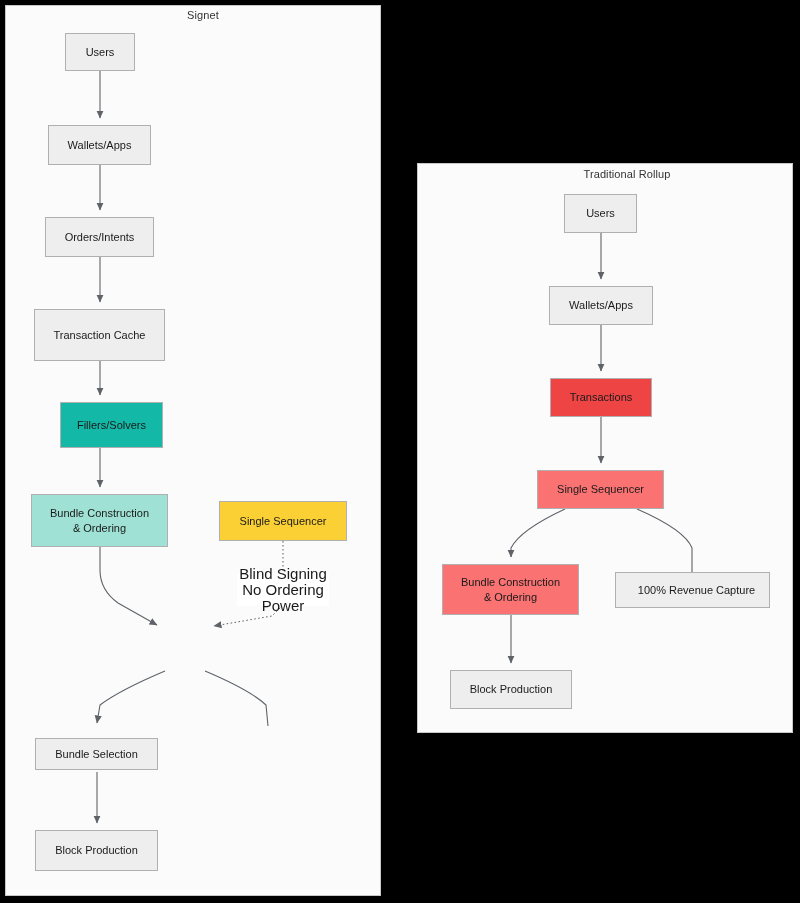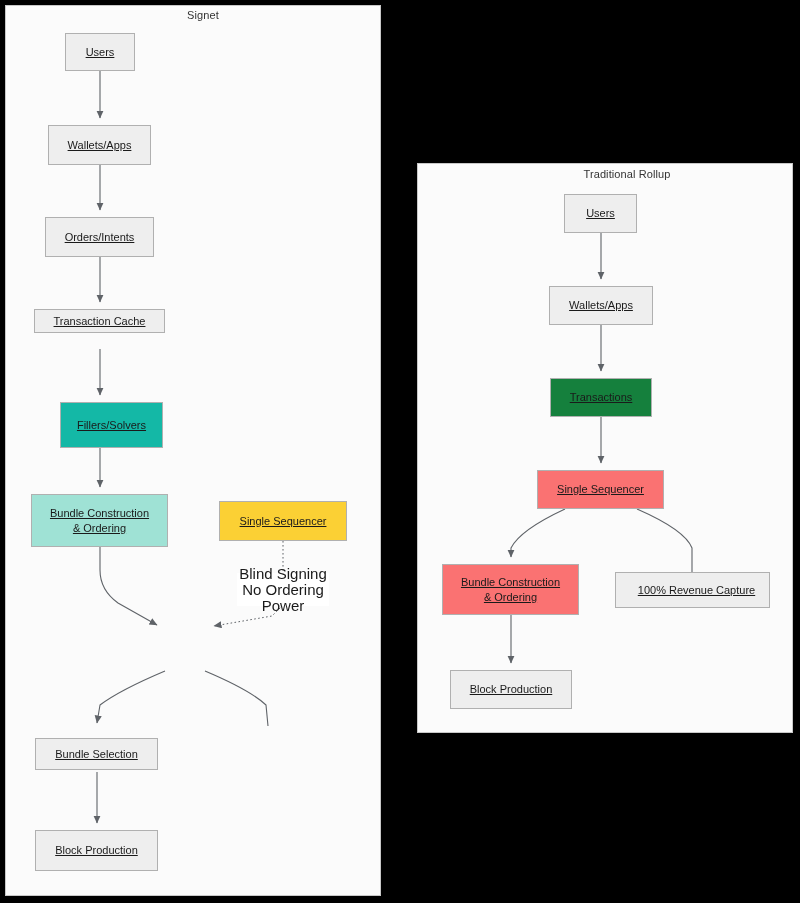--- a/index.html
+++ b/index.html
@@ -48,21 +48,20 @@
     display: flex;
     align-items: center;
     justify-content: center;
     text-align: center;
     font-size: 11px;
     line-height: 15px;
     color: #1a1a1a;
     font-family: "Liberation Sans", sans-serif;
     white-space: pre-line;
     padding: 2px 4px;
-    text-decoration: underline;
   }
   .edge-label {
     position: absolute;
     box-sizing: border-box;
     background: #ffffff;
     text-align: center;
     font-size: 15px;
     line-height: 16px;
     color: #1a1a1a;
     font-family: "Liberation Sans", sans-serif;
@@ -100,30 +99,30 @@
       <path d="M601,233 L601,279" fill="none" stroke="#5f6368" stroke-width="1.1" marker-end="url(#arrowhead)"></path>
       <path d="M601,325 L601,371" fill="none" stroke="#5f6368" stroke-width="1.1" marker-end="url(#arrowhead)"></path>
       <path d="M601,417 L601,463" fill="none" stroke="#5f6368" stroke-width="1.1" marker-end="url(#arrowhead)"></path>
       <path d="M565,509 Q520,530 511,548 L511,557" fill="none" stroke="#5f6368" stroke-width="1.1" marker-end="url(#arrowhead)"></path>
       <path d="M637,509 Q685,530 692,548 L692,572" fill="none" stroke="#5f6368" stroke-width="1.1"></path>
       <path d="M511,615 L511,663" fill="none" stroke="#5f6368" stroke-width="1.1" marker-end="url(#arrowhead)"></path>
     </svg>
     <div class="node" style="left: 65px; top: 33px; width: 70px; height: 38px; background: rgb(238, 238, 238); border-color: rgb(176, 176, 176); color: rgb(26, 26, 26);">Users</div>
     <div class="node" style="left: 48px; top: 125px; width: 103px; height: 40px; background: rgb(238, 238, 238); border-color: rgb(176, 176, 176); color: rgb(26, 26, 26);">Wallets/Apps</div>
     <div class="node" style="left: 45px; top: 217px; width: 109px; height: 40px; background: rgb(238, 238, 238); border-color: rgb(176, 176, 176); color: rgb(26, 26, 26); text-align: right;">Orders/Intents</div>
-    <div class="node" style="left: 34px; top: 309px; width: 131px; height: 24px; background: rgb(238, 238, 238); border-color: rgb(176, 176, 176); color: rgb(26, 26, 26);">Transaction Cache</div>
+    <div class="node" style="left: 34px; top: 309px; width: 131px; height: 52px; background: rgb(238, 238, 238); border-color: rgb(176, 176, 176); color: rgb(26, 26, 26);">Transaction Cache</div>
     <div class="node" style="left: 60px; top: 402px; width: 103px; height: 46px; background: #14b8a6; border-color: rgb(176, 176, 176); color: rgb(26, 26, 26);">Fillers/Solvers</div>
     <div class="node" style="left: 31px; top: 494px; width: 137px; height: 53px; background: rgb(159, 226, 213); border-color: rgb(176, 176, 176); color: rgb(26, 26, 26);">Bundle Construction
 &amp; Ordering</div>
     <div class="node" style="left: 219px; top: 501px; width: 128px; height: 40px; background: rgb(251, 208, 52); border-color: rgb(176, 176, 176); color: rgb(26, 26, 26);">Single Sequencer</div>
     <div class="node" style="left: 35px; top: 730px; width: 123px; height: 32px; background: rgb(238, 238, 238); border-color: rgb(176, 176, 176); color: rgb(26, 26, 26); margin-top: 8px;">Bundle Selection</div>
     <div class="node" style="left: 35px; top: 830px; width: 123px; height: 41px; background: rgb(238, 238, 238); border-color: rgb(176, 176, 176); color: rgb(26, 26, 26);">Block Production</div>
     <div class="node" style="left: 564px; top: 194px; width: 73px; height: 39px; background: rgb(238, 238, 238); border-color: rgb(176, 176, 176); color: rgb(26, 26, 26);">Users</div>
     <div class="node" style="left: 549px; top: 286px; width: 104px; height: 39px; background: rgb(238, 238, 238); border-color: rgb(176, 176, 176); color: rgb(26, 26, 26);">Wallets/Apps</div>
-    <div class="node" style="left: 550px; top: 378px; width: 102px; height: 39px; background: #15803d; border-color: rgb(176, 176, 176); color: rgb(26, 26, 26);">Transactions</div>
+    <div class="node" style="left: 550px; top: 378px; width: 102px; height: 39px; background: #ef4444; border-color: rgb(176, 176, 176); color: rgb(26, 26, 26);">Transactions</div>
     <div class="node" style="left: 537px; top: 470px; width: 127px; height: 39px; background: rgb(250, 114, 114); border-color: rgb(176, 176, 176); color: rgb(26, 26, 26);">Single Sequencer</div>
     <div class="node" style="left: 442px; top: 564px; width: 137px; height: 51px; background: rgb(250, 114, 114); border-color: rgb(176, 176, 176); color: rgb(26, 26, 26);">Bundle Construction
 &amp; Ordering</div>
     <div class="node" style="left: 615px; top: 572px; width: 155px; height: 36px; background: rgb(238, 238, 238); border-color: rgb(176, 176, 176); color: rgb(26, 26, 26); padding-left: 12px;">100% Revenue Capture</div>
     <div class="node" style="left: 450px; top: 670px; width: 122px; height: 39px; background: rgb(238, 238, 238); border-color: rgb(176, 176, 176); color: rgb(26, 26, 26);">Block Production</div>
     <div class="edge-label" style="left: 237px; top: 573px; width: 92px; height: 33px; color: rgb(26, 26, 26);">Blind Signing
 No Ordering Power</div>
   </div>
 
 </body></html>

